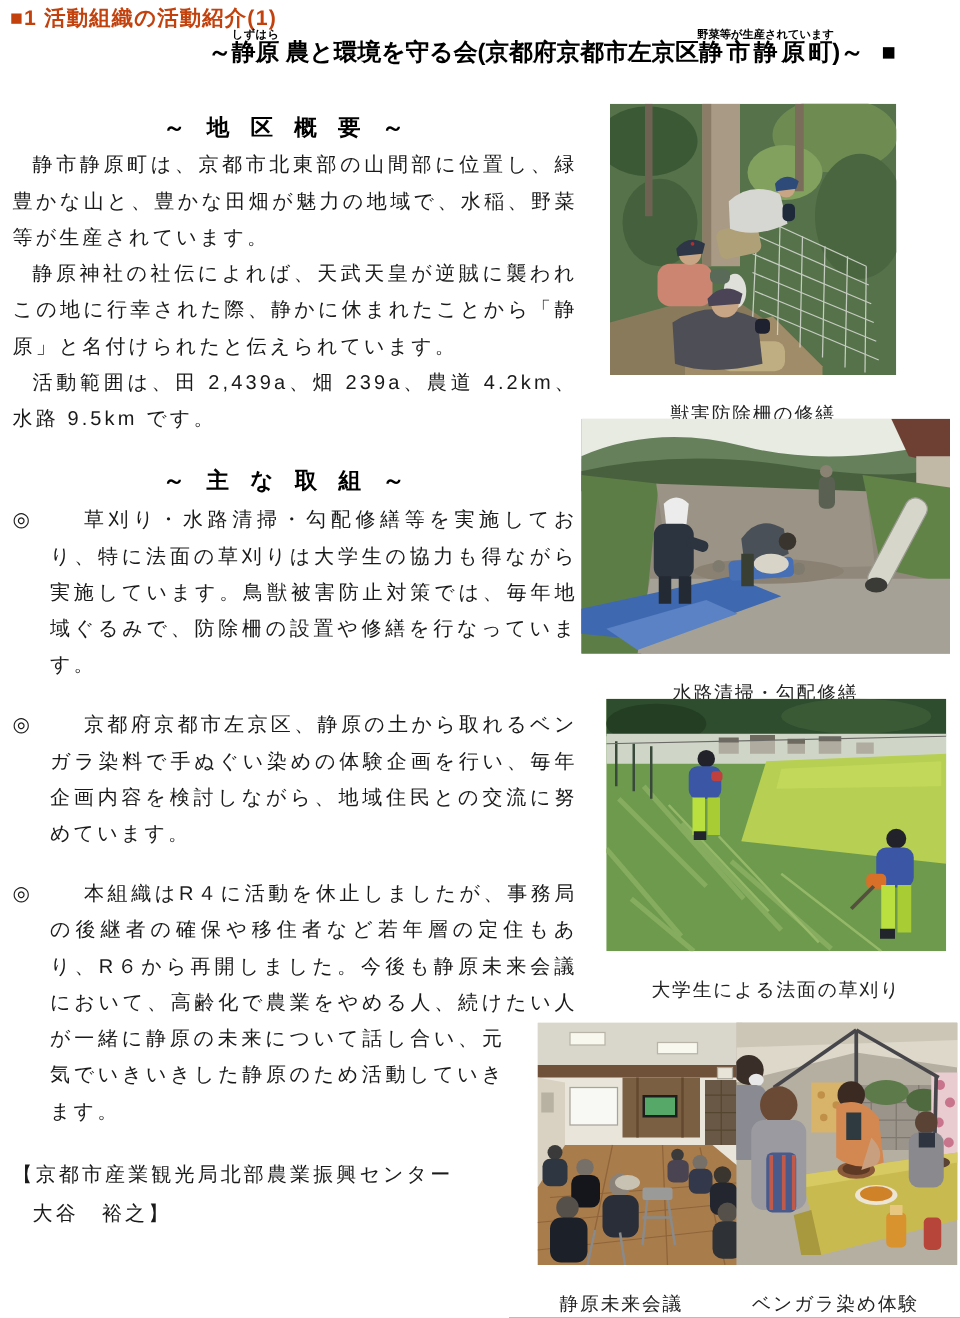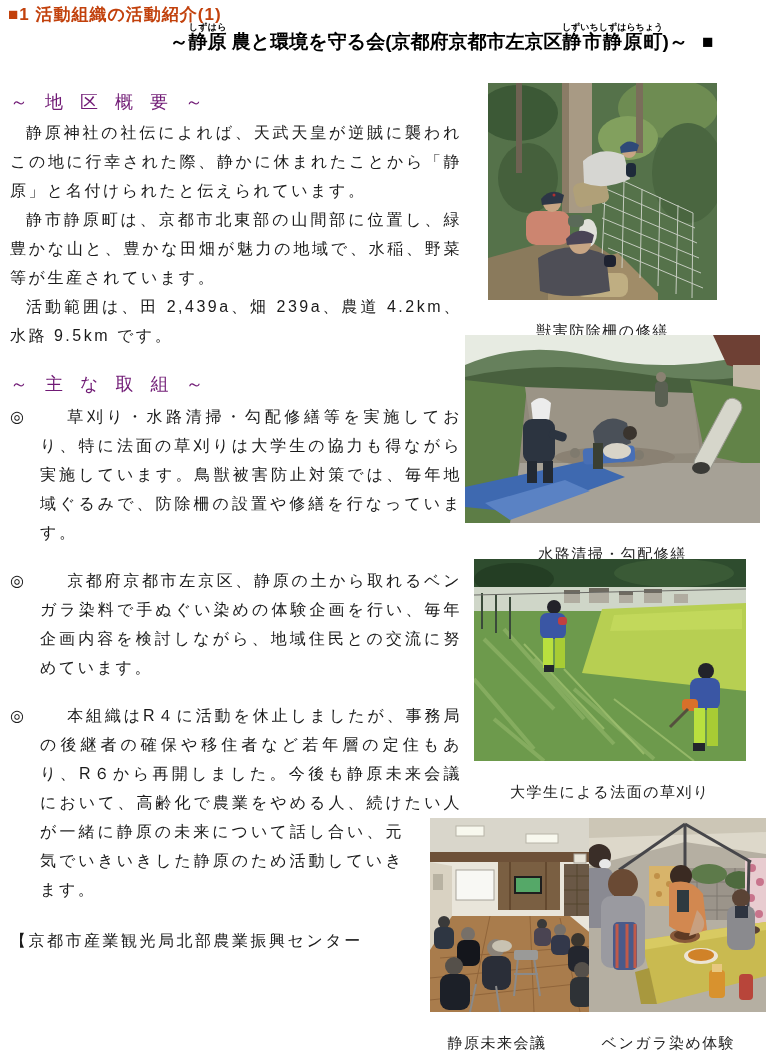--- a/index.html
+++ b/index.html
@@ -16,22 +16,22 @@
   }
   .subtitle{
     position:absolute;left:115px;right:0;top:22px;
     text-align:center;font-weight:bold;font-size:19px;color:#000;
     white-space:nowrap;
   }
   .subtitle ruby rt{font-size:9px;font-weight:bold;letter-spacing:0;}
   .subtitle .end-square{margin-left:14px;}
   
   .section-heading{
-    position:absolute;left:10px;width:440px;
-    font-size:18px;font-weight:normal;letter-spacing:6px;color:#701a75;
+    position:absolute;left:10px;width:440px;text-align:center;
+    font-size:18px;font-weight:bold;letter-spacing:6px;color:#000000;
     white-space:nowrap;
   }
   .heading-overview{top:90px;}
   .heading-activities{top:372px;}
   .body-text{
     font-size:16px;line-height:29px;letter-spacing:2.5px;
     text-align:justify;
   }
   .overview-paragraphs{
     position:absolute;left:10px;top:118px;width:452px;
@@ -48,38 +48,38 @@
   .credit .credit-line2{padding-left:1em;}
   
   figure{position:absolute;margin:0;}
   figure svg{display:block;}
   figcaption{
     text-align:center;font-size:15px;letter-spacing:1.5px;
     color:#222;margin-top:22px;white-space:nowrap;
   }
   .photo-fence{left:488px;top:83px;width:229px;}
   .photo-waterway{left:465px;top:335px;width:295px;}
-  .photo-mowing{left:474px;top:559px;width:272px;}
+  .photo-mowing{left:485px;top:559px;width:272px;}
   .photo-meeting{left:430px;top:818px;width:134px;}
   .photo-dyeing{left:589px;top:818px;width:159px;}
 </style>
 </head>
 <body>
 
 <div class="page">
 
   <div class="doc-title">■1 活動組織の活動紹介(1)</div>
   <div class="subtitle">
-    <span>～</span><ruby><span>静原</span><rt>しずはら</rt></ruby><span> 農と環境を守る会(京都府京都市左京区</span><ruby><span>静市静原町</span><rt>しずいちしずはらちょう</rt></ruby><span>)～</span><span class="end-square">■</span>
+    <span>～</span><ruby><span>静原</span><rt>しずはら</rt></ruby><span> 農と環境を守る会(京都府京都市左京区</span><ruby><span>静市静原町</span><rt>野菜等が生産されています</rt></ruby><span>)～</span><span class="end-square">■</span>
   </div>
 
   <div class="section-heading heading-overview">～ 地 区 概 要 ～</div>
   <div class="overview-paragraphs body-text">
+    <p>静市静原町は、京都市北東部の山間部に位置し、緑豊かな山と、豊かな田畑が魅力の地域で、水稲、野菜等が生産されています。</p>
     <p>静原神社の社伝によれば、天武天皇が逆賊に襲われこの地に行幸された際、静かに休まれたことから「静原」と名付けられたと伝えられています。</p>
-    <p>静市静原町は、京都市北東部の山間部に位置し、緑豊かな山と、豊かな田畑が魅力の地域で、水稲、野菜等が生産されています。</p>
     <p>活動範囲は、田 2,439a、畑 239a、農道 4.2km、水路 9.5km です。</p>
   </div>
 
   <div class="section-heading heading-activities">～ 主 な 取 組 ～</div>
   <div class="bullets body-text">
     <div class="bullet">
       <span class="marker">◎</span>
       <span class="bullet-text">草刈り・水路清掃・勾配修繕等を実施しており、特に法面の草刈りは大学生の協力も得ながら実施しています。鳥獣被害防止対策では、毎年地域ぐるみで、防除柵の設置や修繕を行なっています。</span>
     </div>
     <div class="bullet">
@@ -89,20 +89,21 @@
     <div class="bullet">
       <div class="wrap-spacer-a"></div>
       <div class="wrap-spacer-b"></div>
       <span class="marker">◎</span>
       <span class="bullet-text">本組織はR４に活動を休止しましたが、事務局の後継者の確保や移住者など若年層の定住もあり、R６から再開しました。今後も静原未来会議において、高齢化で農業をやめる人、続けたい人が一緒に静原の未来について話し合い、元気でいきいきした静原のため活動していきます。</span>
     </div>
   </div>
 
   <div class="credit">
     <div class="credit-line1">【京都市産業観光局北部農業振興センター</div>
+    <div class="credit-line2">大谷　裕之】</div>
   </div>
 
   <figure class="photo-fence">
     <svg width="229" height="217" viewBox="0 0 229 217" role="img">
       <rect width="229" height="217" fill="#55724a"></rect>
       <ellipse cx="30" cy="30" rx="40" ry="28" fill="#3c5936"></ellipse>
       <ellipse cx="180" cy="25" rx="50" ry="30" fill="#6e8c52"></ellipse>
       <ellipse cx="200" cy="90" rx="36" ry="50" fill="#4a6640"></ellipse>
       <ellipse cx="140" cy="55" rx="30" ry="22" fill="#82a05e"></ellipse>
       <ellipse cx="40" cy="95" rx="30" ry="35" fill="#45603c"></ellipse>

